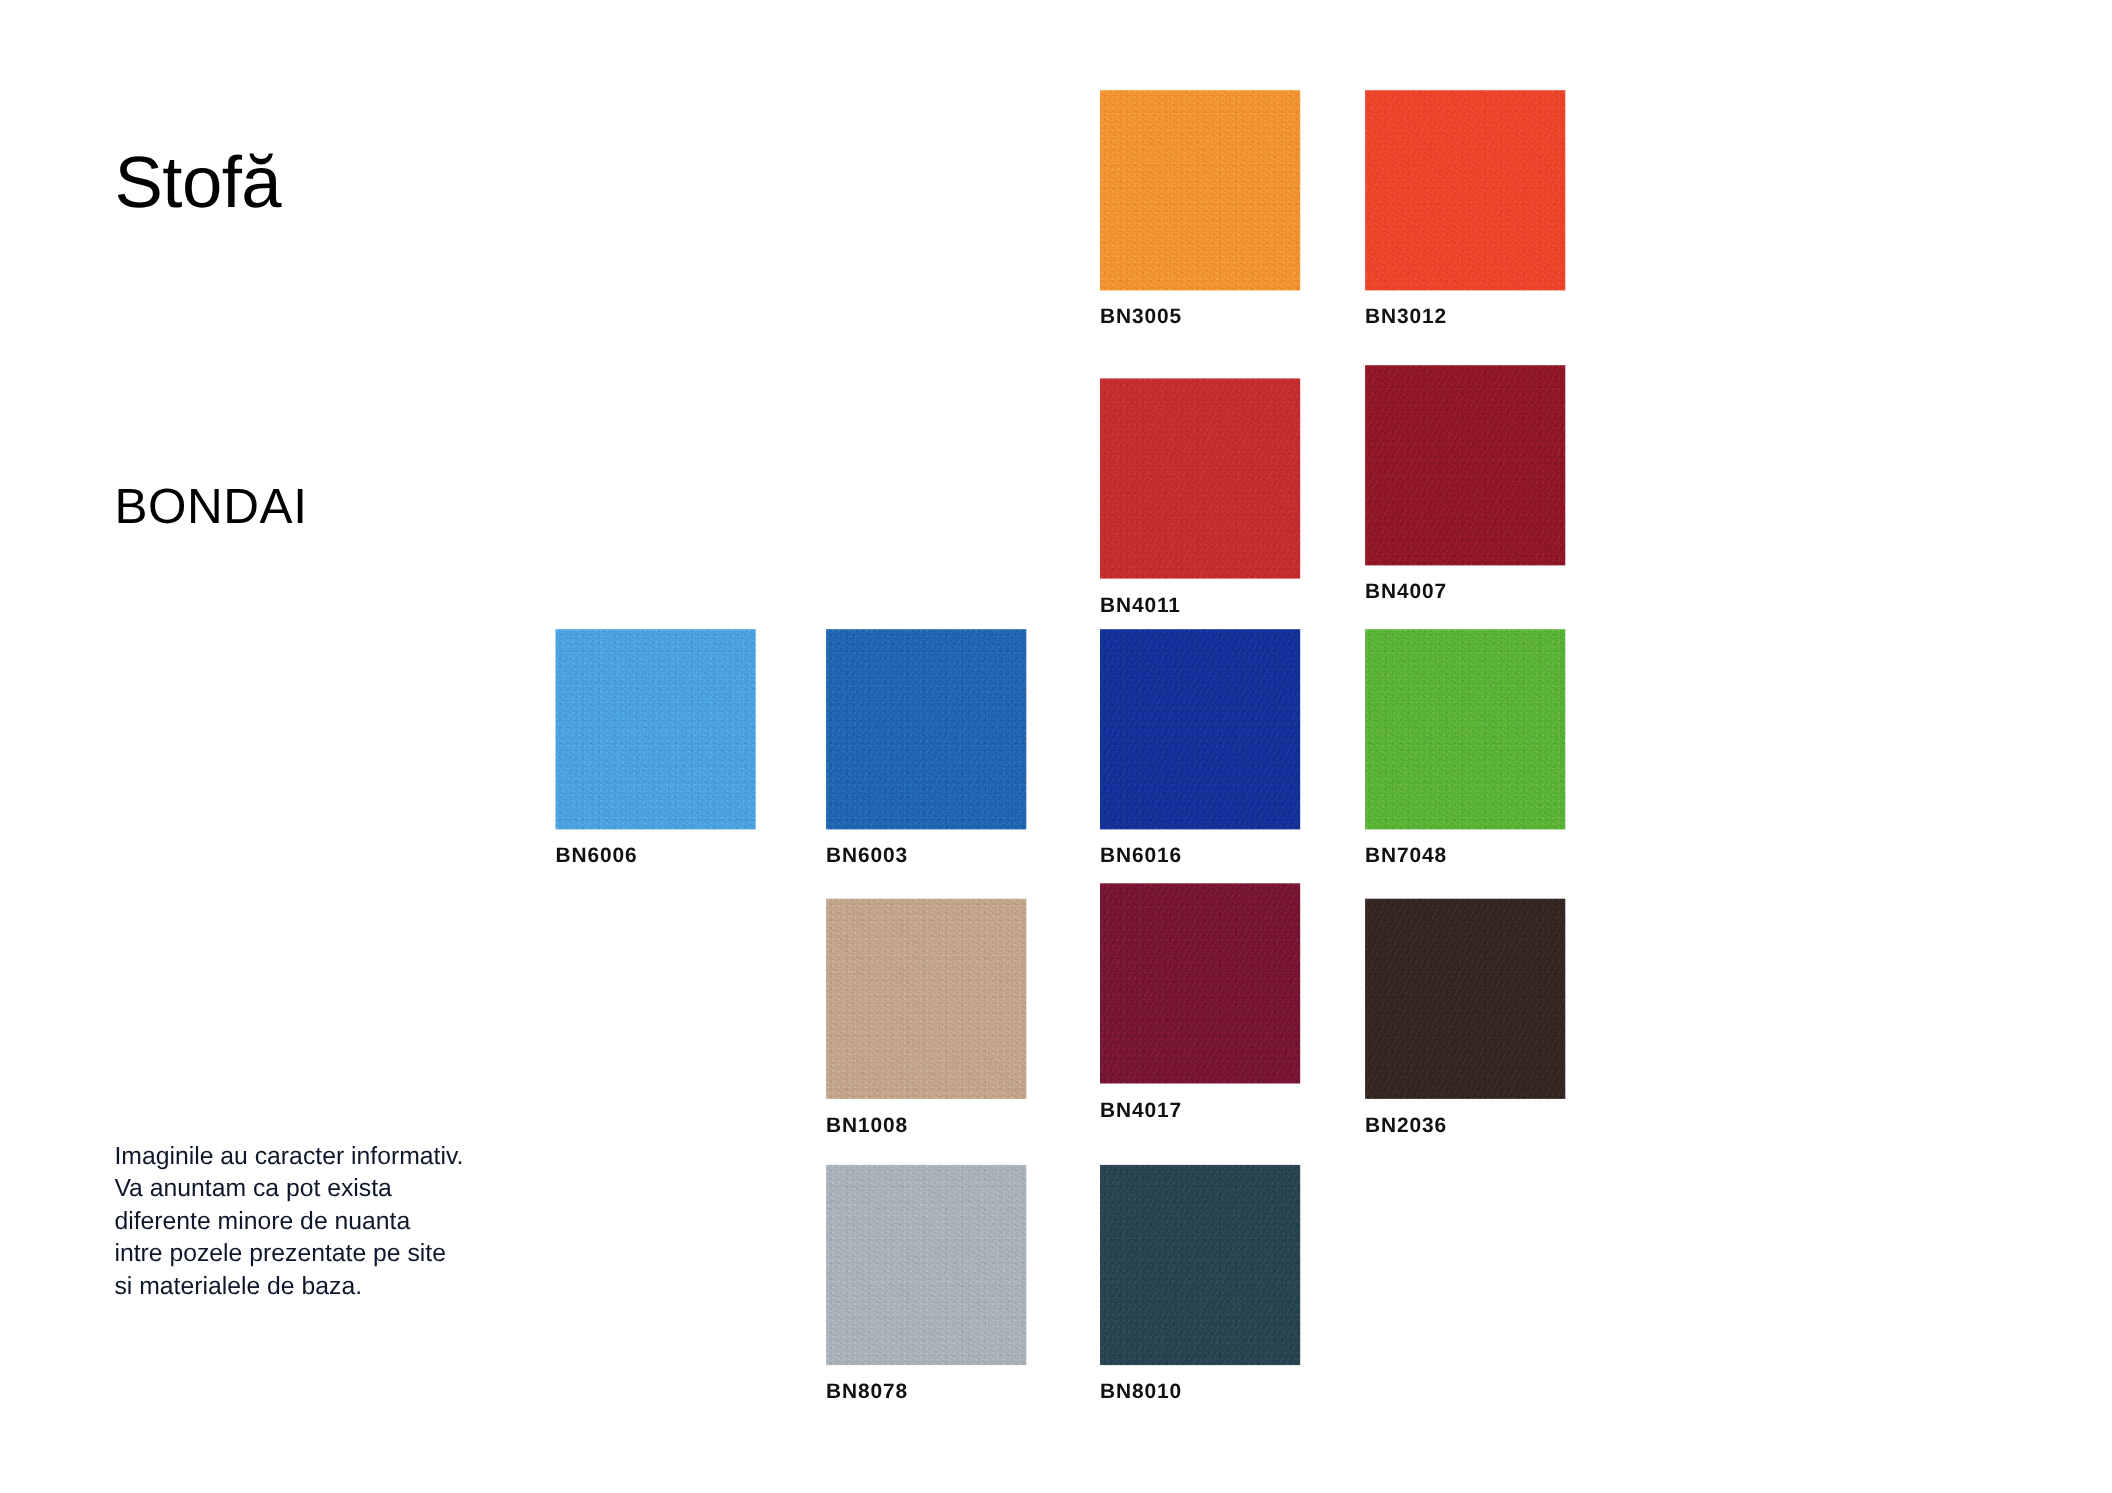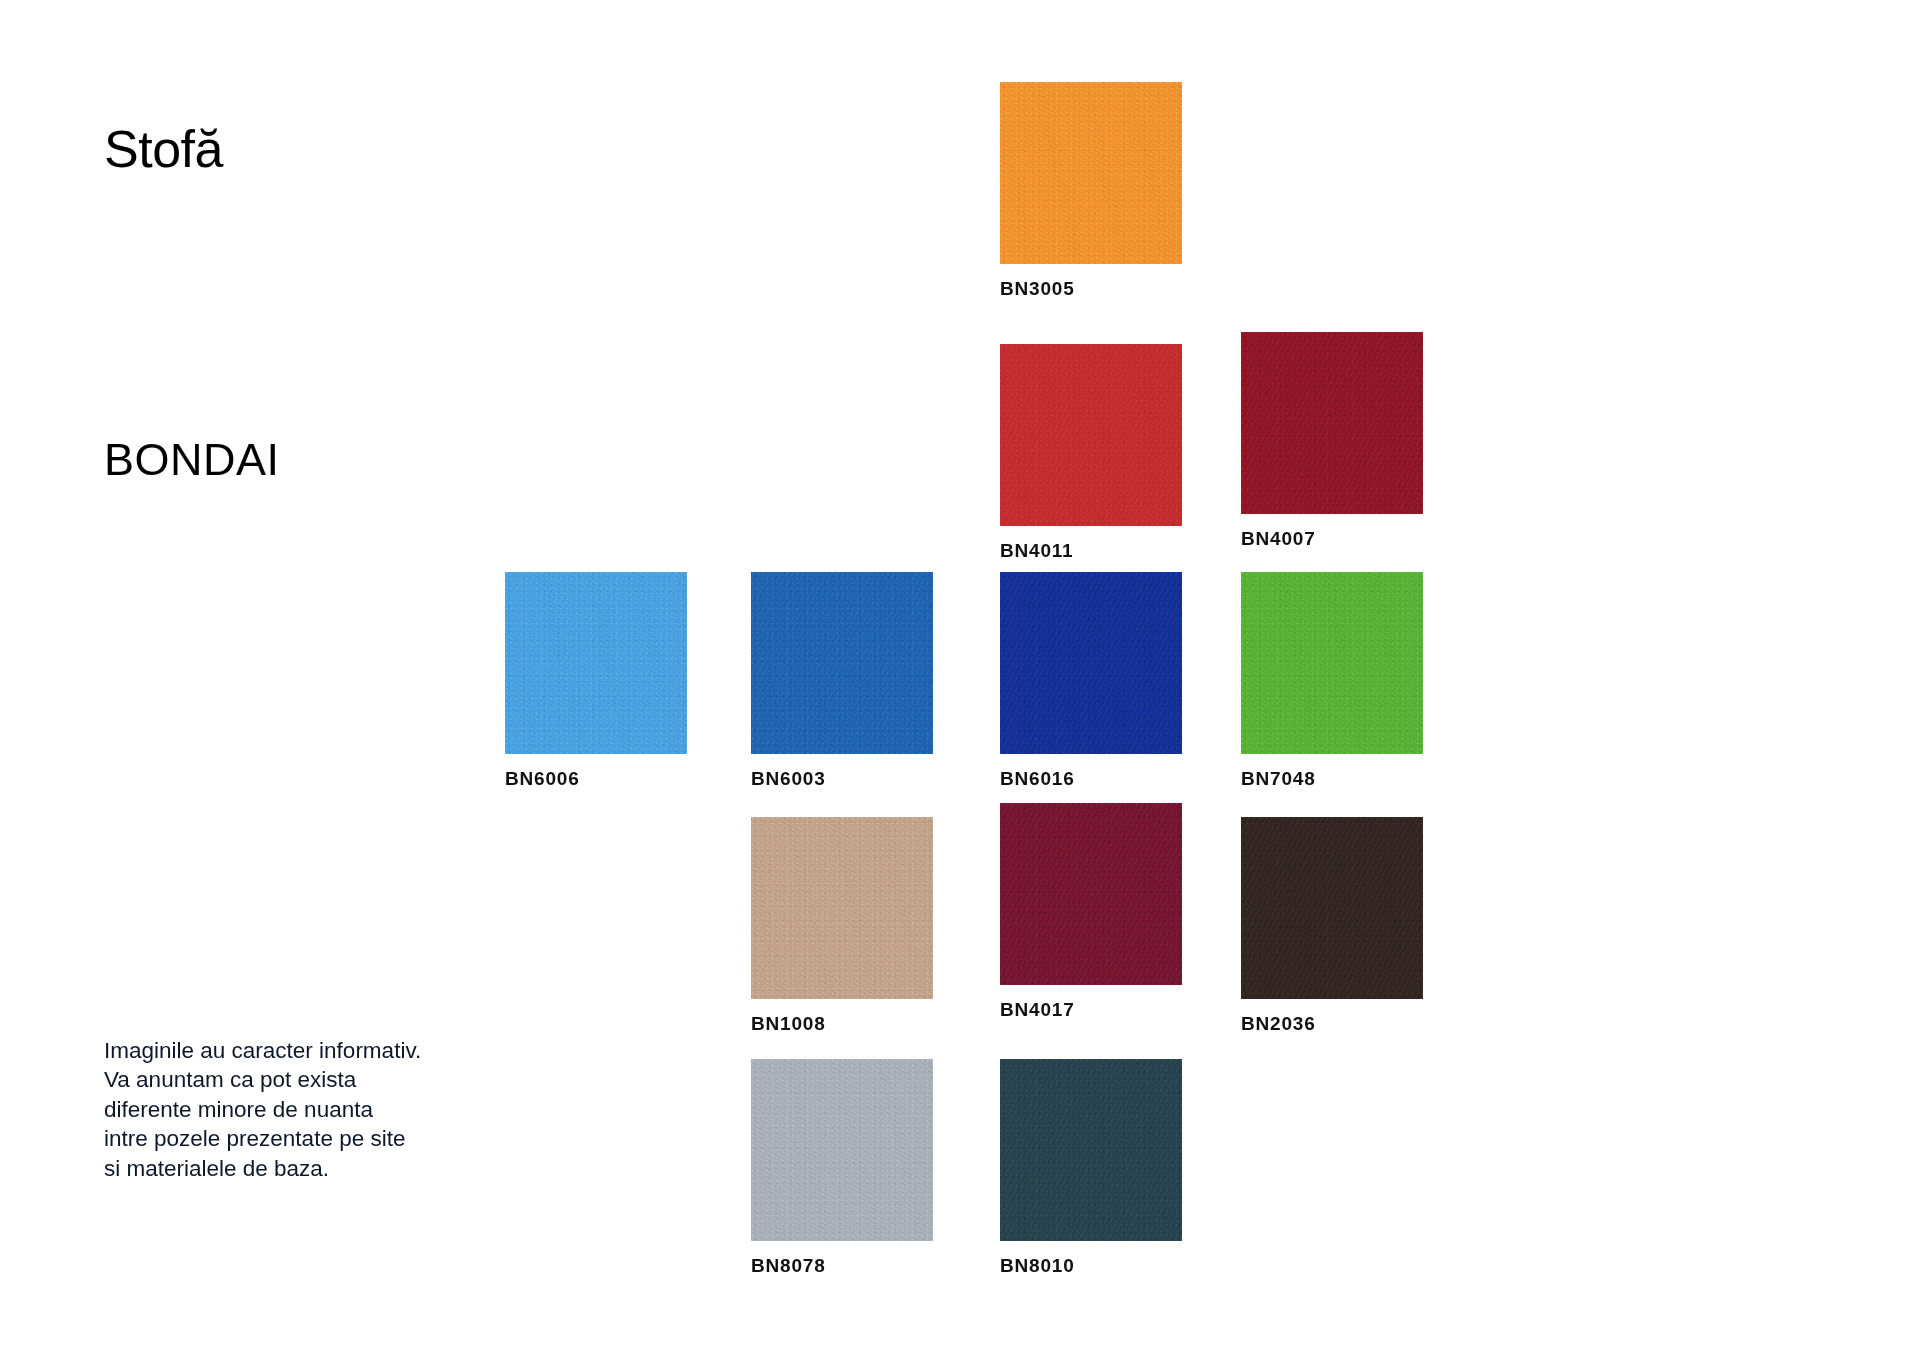--- a/index.html
+++ b/index.html
@@ -15,21 +15,21 @@
     font-family: "Liberation Sans", sans-serif;
     color: #000000;
     -webkit-font-smoothing: antialiased;
   }
 
   
   #page-title {
     position: absolute;
     left: 104px;
     top: 88px;
-    font-size: 52px;
+    font-size: 66px;
     line-height: 1.0;
     font-weight: 400;
     letter-spacing: -0.5px;
     color: #000;
     white-space: nowrap;
   }
   #collection-name {
     position: absolute;
     left: 104px;
     top: 400px;
@@ -116,20 +116,24 @@
     <span class="line">diferente minore de nuanta</span>
     <span class="line">intre pozele prezentate pe site</span>
     <span class="line">si materialele de baza.</span>
   </div>
 
 <div id="swatch-grid">
     <div class="swatch-cell" style="left: 1000px; top: 82px;">
       <div class="swatch-chip" style="background-color: rgb(243, 145, 46);"></div>
       <div class="swatch-label">BN3005</div>
     </div>
+    <div class="swatch-cell" style="left: 1241px; top: 82px;">
+      <div class="swatch-chip" style="background-color: rgb(238, 66, 40);"></div>
+      <div class="swatch-label">BN3012</div>
+    </div>
     <div class="swatch-cell" style="left: 1000px; top: 344px;">
       <div class="swatch-chip" style="background-color: rgb(197, 43, 45);"></div>
       <div class="swatch-label">BN4011</div>
     </div>
     <div class="swatch-cell" style="left: 1241px; top: 332px;">
       <div class="swatch-chip" style="background-color: rgb(141, 21, 38);"></div>
       <div class="swatch-label">BN4007</div>
     </div>
     <div class="swatch-cell" style="left: 505px; top: 572px;">
       <div class="swatch-chip" style="background-color: rgb(72, 160, 225);"></div>

